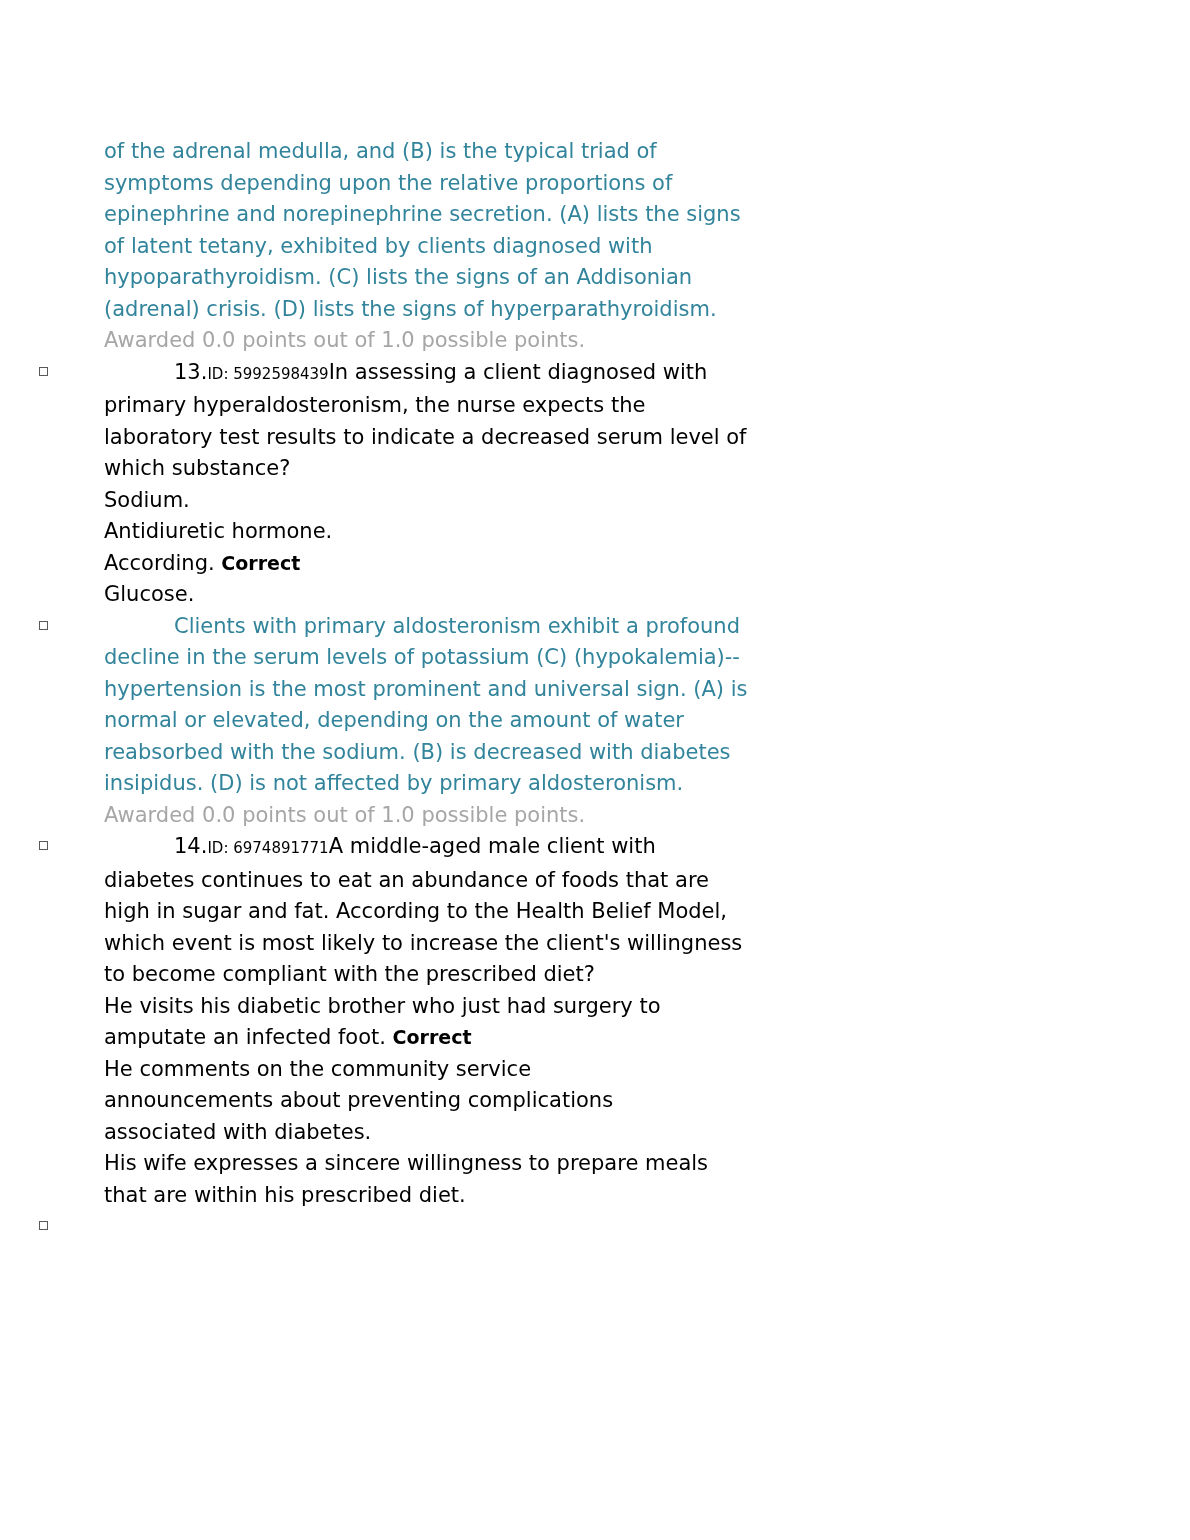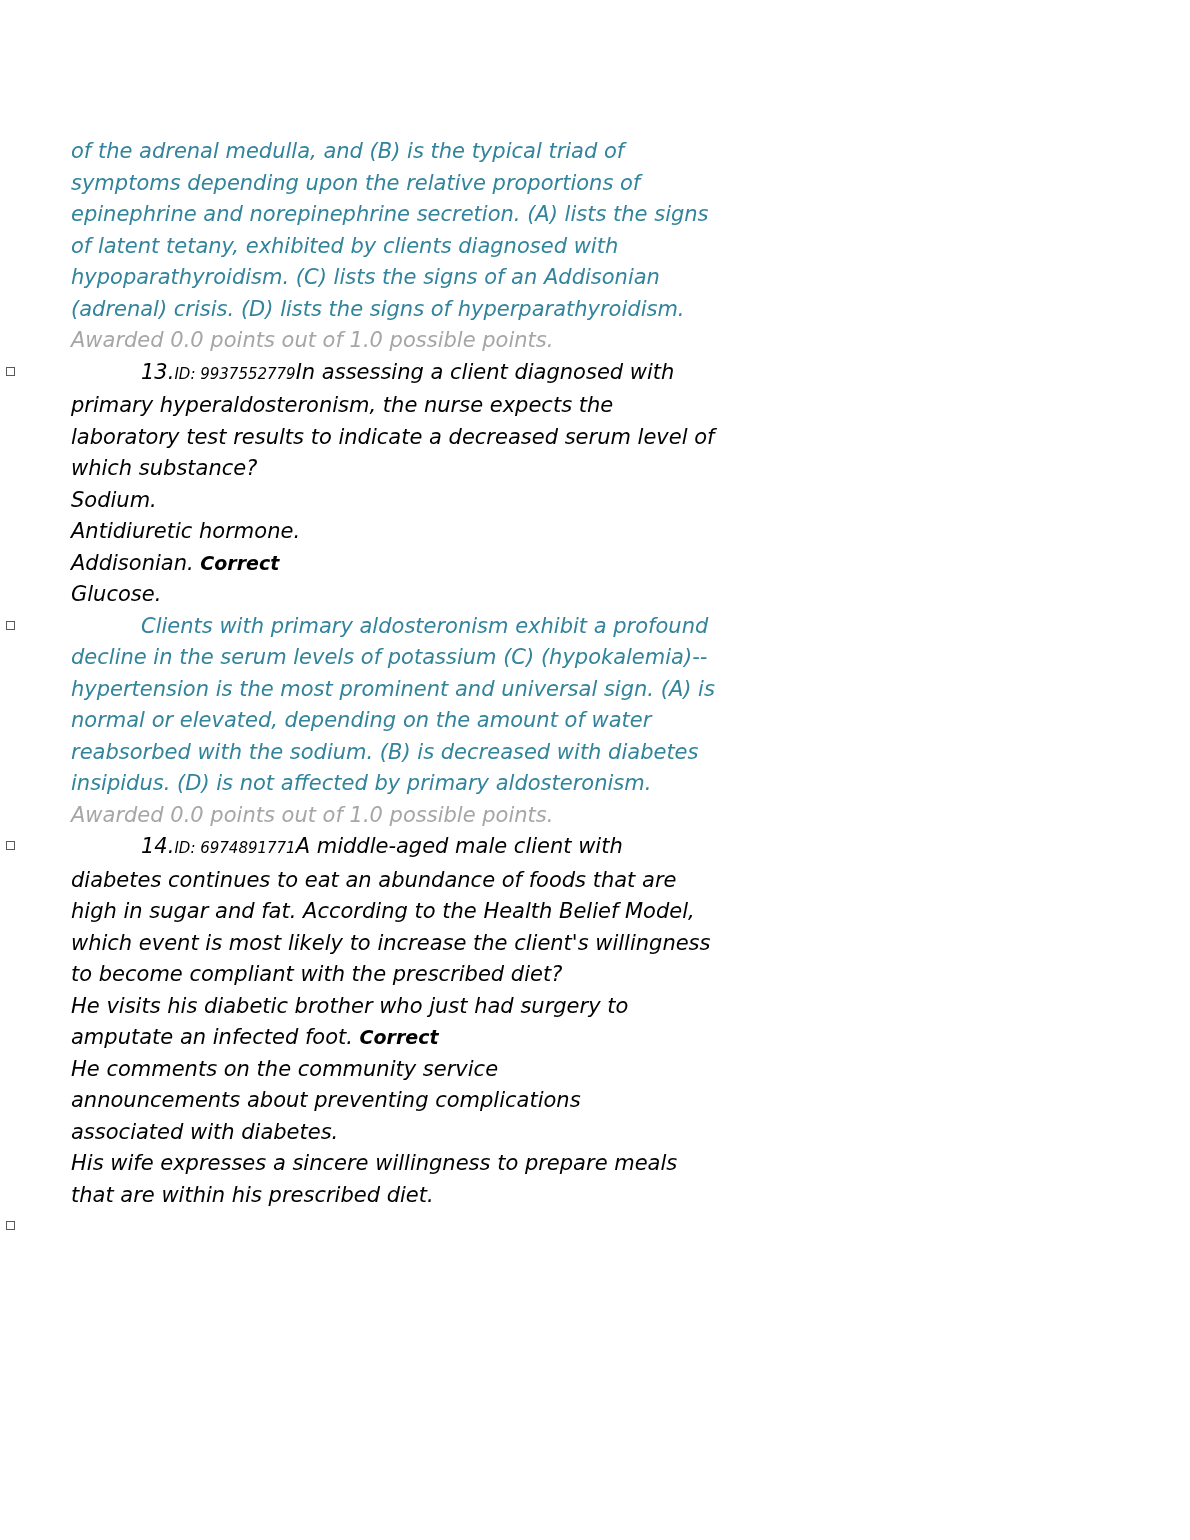--- a/index.html
+++ b/index.html
@@ -5,24 +5,23 @@
   * { margin: 0; padding: 0; box-sizing: border-box; }
   html, body { background: #ffffff; }
   body {
     width: 1190px;
     height: 1540px;
     overflow: hidden;
     font-family: "DejaVu Sans", "Liberation Sans", sans-serif;
     color: var(--body-color, #000000);
   }
   .content {
-    padding: 136px 150px 0 71px;
+    padding: 136px 150px 0 104px;
     font-size: 21px;
     line-height: 31.5px;
-    font-style: italic;
   }
   .para {
     position: relative;
     white-space: pre-wrap;
     margin: 0;
   }
   .indent { text-indent: 70px; }
   .rationale { color: var(--rationale-color, #31849b); }
   .awarded { color: var(--awarded-color, #a6a6a6); }
   .bullet {
@@ -52,28 +51,28 @@
 <div class="content">
 
   <p class="para rationale">of the adrenal medulla, and (B) is the typical triad of
 symptoms depending upon the relative proportions of
 epinephrine and norepinephrine secretion. (A) lists the signs
 of latent tetany, exhibited by clients diagnosed with
 hypoparathyroidism. (C) lists the signs of an Addisonian
 (adrenal) crisis. (D) lists the signs of hyperparathyroidism.</p>
   <p class="para awarded">Awarded 0.0 points out of 1.0 possible points.</p>
 
-  <p class="para indent"><span class="bullet"></span><span class="qnum">13.</span><span class="qid">ID: 9937552779</span><span class="qtext">In assessing a client diagnosed with
+  <p class="para indent"><span class="bullet"></span><span class="qnum">13.</span><span class="qid">ID: 5992598439</span><span class="qtext">In assessing a client diagnosed with
 primary hyperaldosteronism, the nurse expects the
 laboratory test results to indicate a decreased serum level of
 which substance?</span></p>
 
   <p class="para"><span class="letter">A</span><span>Sodium.</span><span class="correct"></span></p>
   <p class="para"><span class="letter">B</span><span>Antidiuretic hormone.</span><span class="correct"></span></p>
-  <p class="para"><span class="letter b">C</span><span>Addisonian. </span><span class="correct">Correct</span></p>
+  <p class="para"><span class="letter b">C</span><span>According. </span><span class="correct">Correct</span></p>
   <p class="para"><span class="letter">D</span><span>Glucose.</span><span class="correct"></span></p>
 
   <p class="para rationale indent"><span class="bullet"></span><span>Clients with primary aldosteronism exhibit a profound
 decline in the serum levels of potassium (C) (hypokalemia)--
 hypertension is the most prominent and universal sign. (A) is
 normal or elevated, depending on the amount of water
 reabsorbed with the sodium. (B) is decreased with diabetes
 insipidus. (D) is not affected by primary aldosteronism.</span></p>
   <p class="para awarded">Awarded 0.0 points out of 1.0 possible points.</p>
 

